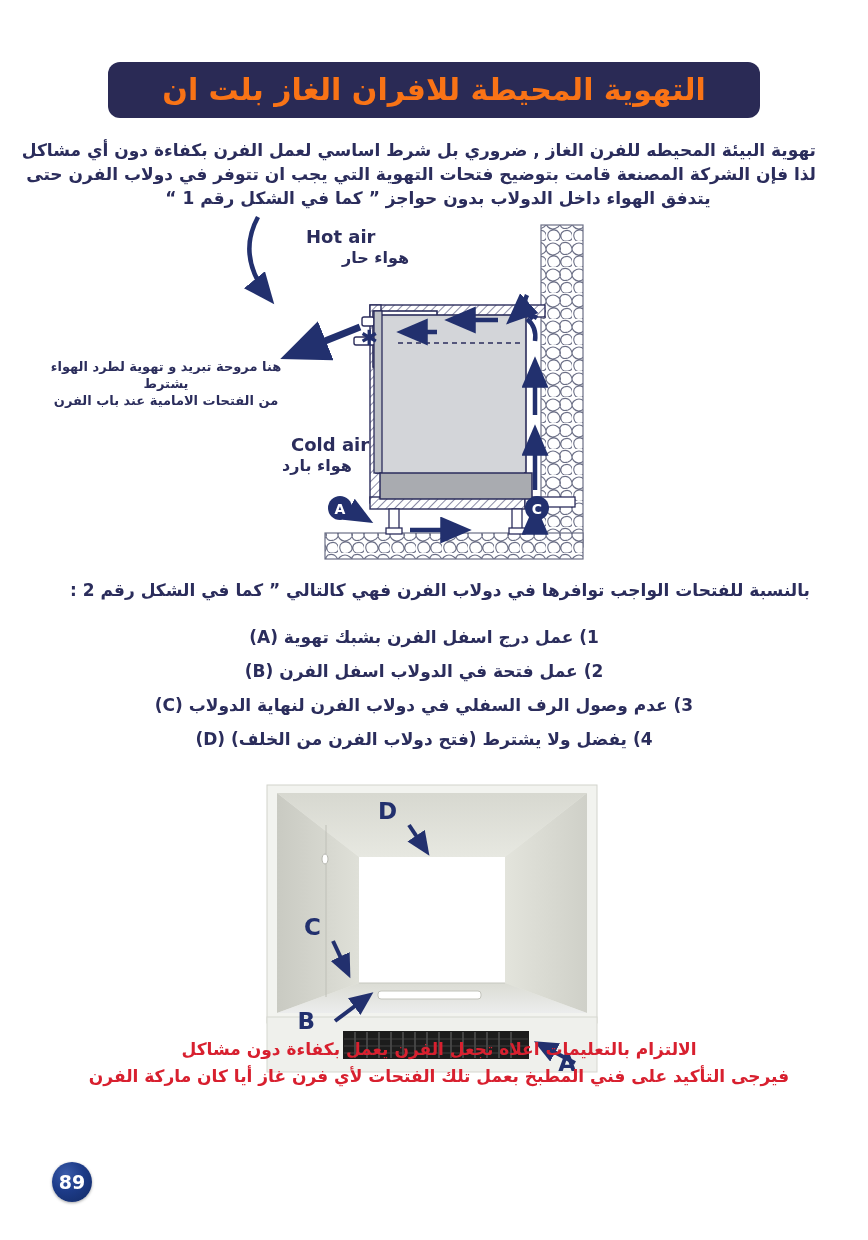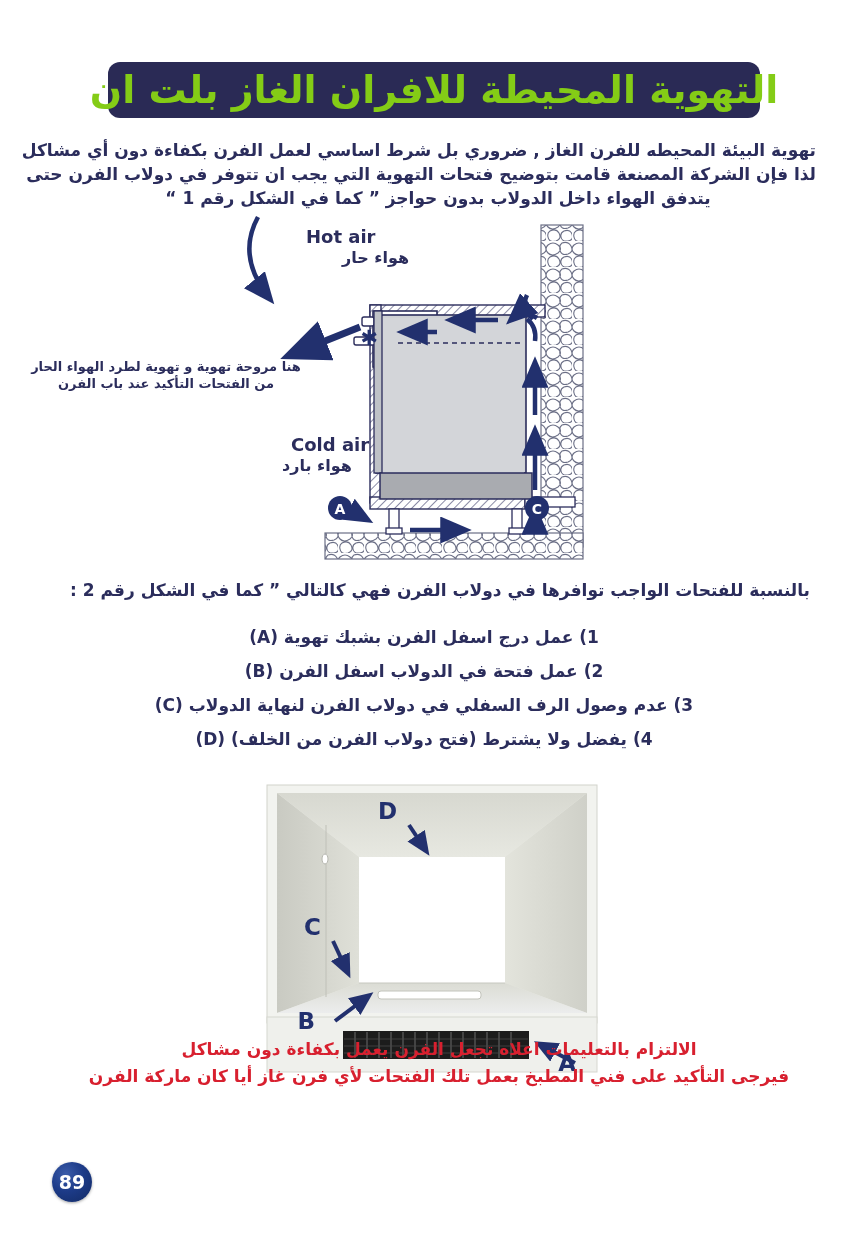--- a/index.html
+++ b/index.html
@@ -13,21 +13,21 @@
   }
   .page{position:relative;width:868px;height:1240px;}
 
   
   .title-bar{
     position:absolute;left:108px;top:62px;width:652px;height:56px;
     background:#2a2a55;border-radius:12px;
     display:flex;align-items:center;justify-content:center;
   }
   .title-bar .title-text{
-    color:#84cc16;font-size:38px;font-weight:bold;letter-spacing:0px;
+    color:#f97316;font-size:30px;font-weight:bold;letter-spacing:0px;
     direction:rtl;white-space:nowrap;line-height:1;
   }
 
   
   .intro{
     position:absolute;left:52px;top:138px;width:764px;
     direction:rtl;text-align:center;
     font-size:17px;line-height:24px;font-weight:600;color:#2b2d5c;
   }
   .intro div{white-space:nowrap;padding-left:8px;}
@@ -198,22 +198,22 @@
       <text x="537" y="299" text-anchor="middle" font-family="DejaVu Sans, sans-serif" font-size="14" font-weight="bold" fill="#ffffff">C</text>
     </svg>
   </div>
 
   <div class="lbl-hot-en">Hot air</div>
   <div class="lbl-hot-ar">هواء حار</div>
   <div class="lbl-cold-en">Cold air</div>
   <div class="lbl-cold-ar">هواء بارد</div>
 
   <div class="note-left">
-    <div>هنا مروحة تهوية و تهوية لطرد الهواء الحار</div>
-    <div>من الفتحات التأكيد عند باب الفرن</div>
+    <div>هنا مروحة تبريد و تهوية لطرد الهواء يشترط</div>
+    <div>من الفتحات الامامية عند باب الفرن</div>
   </div>
 
   <div class="lead">بالنسبة للفتحات الواجب توافرها في دولاب الفرن فهي كالتالي ” كما في الشكل رقم  2 :</div>
 
   <div class="list">
     <div class="li">1) عمل درج اسفل الفرن بشبك تهوية (A)</div>
     <div class="li">2) عمل فتحة في الدولاب  اسفل الفرن (B)</div>
     <div class="li">3) عدم وصول الرف السفلي في دولاب الفرن لنهاية الدولاب (C)</div>
     <div class="li">4) يفضل ولا يشترط (فتح دولاب الفرن من الخلف) (D)</div>
   </div>

